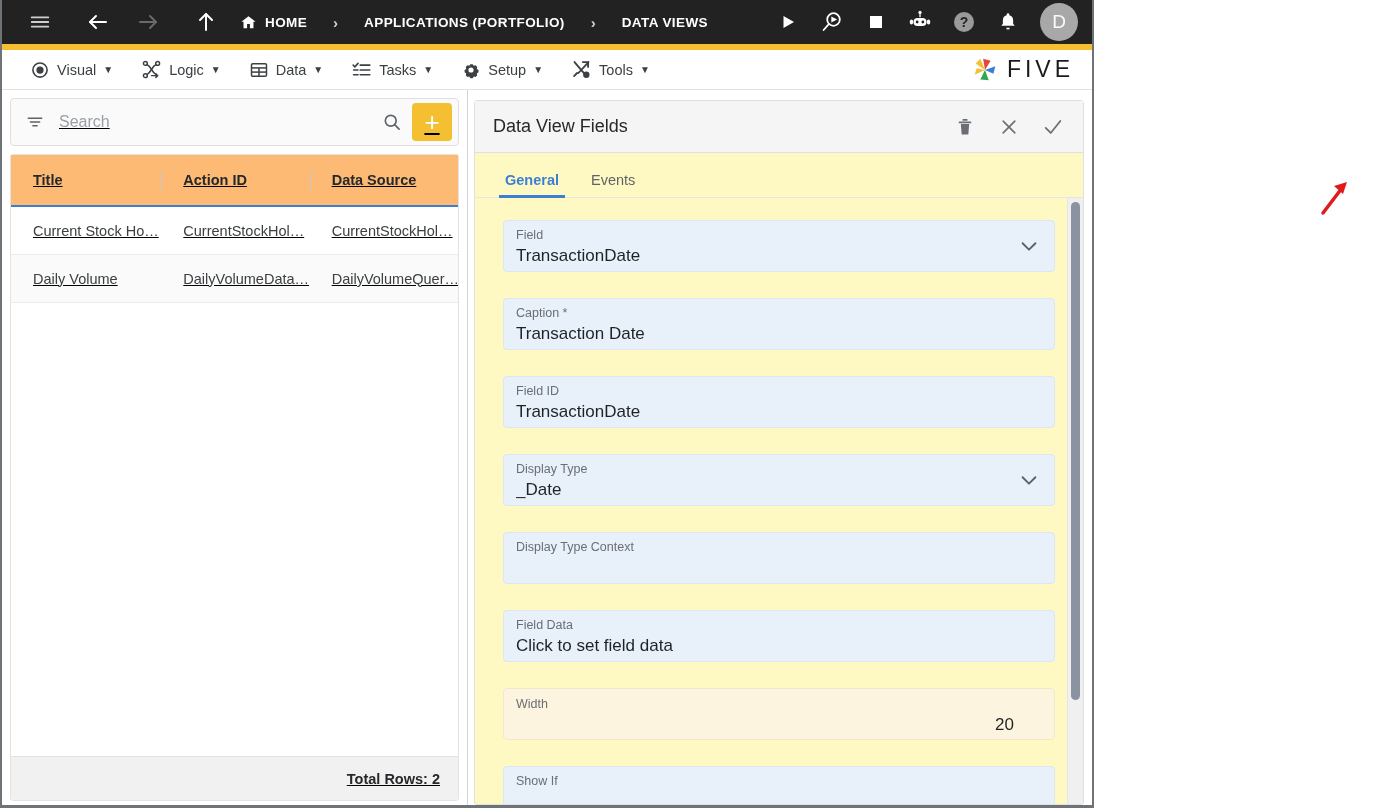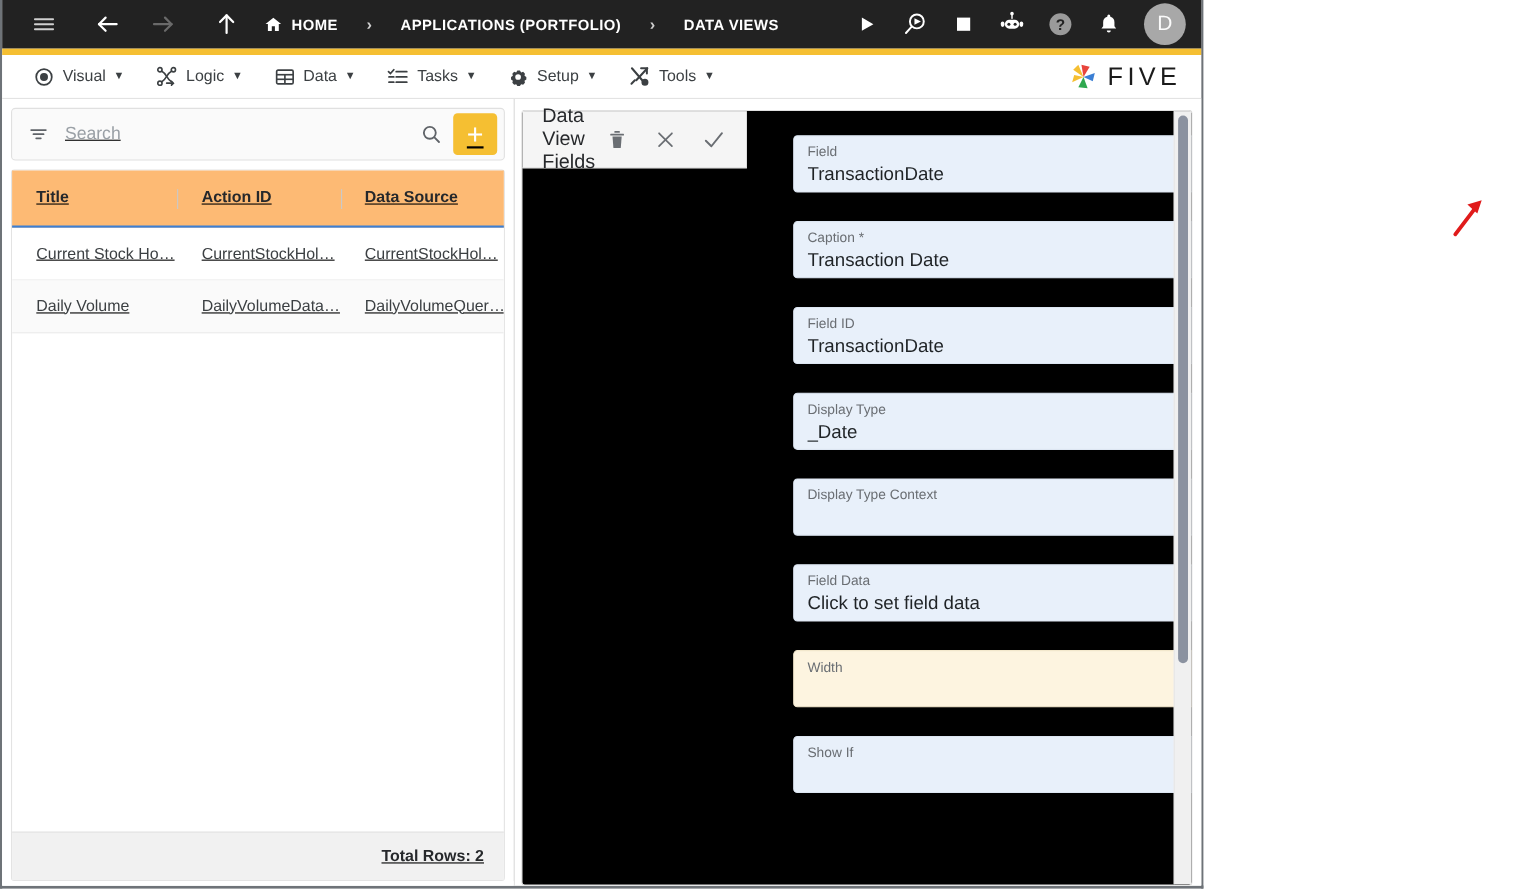--- a/index.html
+++ b/index.html
@@ -194,24 +194,23 @@
     width: 40px; height: 40px;
     display: flex; align-items: center; justify-content: center;
     color: #6a6e73;
   }
   .hact svg { display: block; }
 
   .subcard {
     margin-top: 2px;
     flex: 1 1 auto; min-height: 0;
     border: 1px solid #e0e0e0; border-radius: 3px;
-    display: flex; 
-    background:#000000;
-    position: relative;
-    gap: 42px;
+    display: flex; flex-direction: column;
+    background:#fef9c3;
+    position: relative;
   }
   .subcard-head {
     flex: 0 0 52px; height: 52px;
     background: #f5f5f5;
     border-bottom: 1px solid #e0e0e0;
     display: flex; align-items: center;
     padding: 0 10px 0 18px;
   }
   .subcard-title { font-size: 18px; color: #26282b; }
 
@@ -545,20 +544,24 @@
               </svg>
             </div>
             <div class="hact">
               <svg width="22" height="22" viewBox="0 0 24 24" fill="none" stroke="#6a6e73" stroke-width="1.9" stroke-linecap="round" stroke-linejoin="round">
                 <polyline points="4,13 9.5,18.5 20,5.5"></polyline>
               </svg>
             </div>
           </div>
         </div>
 
+        <div class="tabs">
+          <div class="tab active">General</div>
+          <div class="tab">Events</div>
+        </div>
 
         <div class="form-scroll">
           <div class="form-col">
 
             <div class="fld">
               <div class="fld-label">Field</div>
               <div class="fld-value">TransactionDate</div>
               <span class="caret-ico">
                 <svg width="22" height="22" viewBox="0 0 24 24" fill="none" stroke="#5a6066" stroke-width="2" stroke-linecap="round" stroke-linejoin="round">
                     <polyline points="5,9 12,16 19,9"></polyline>

